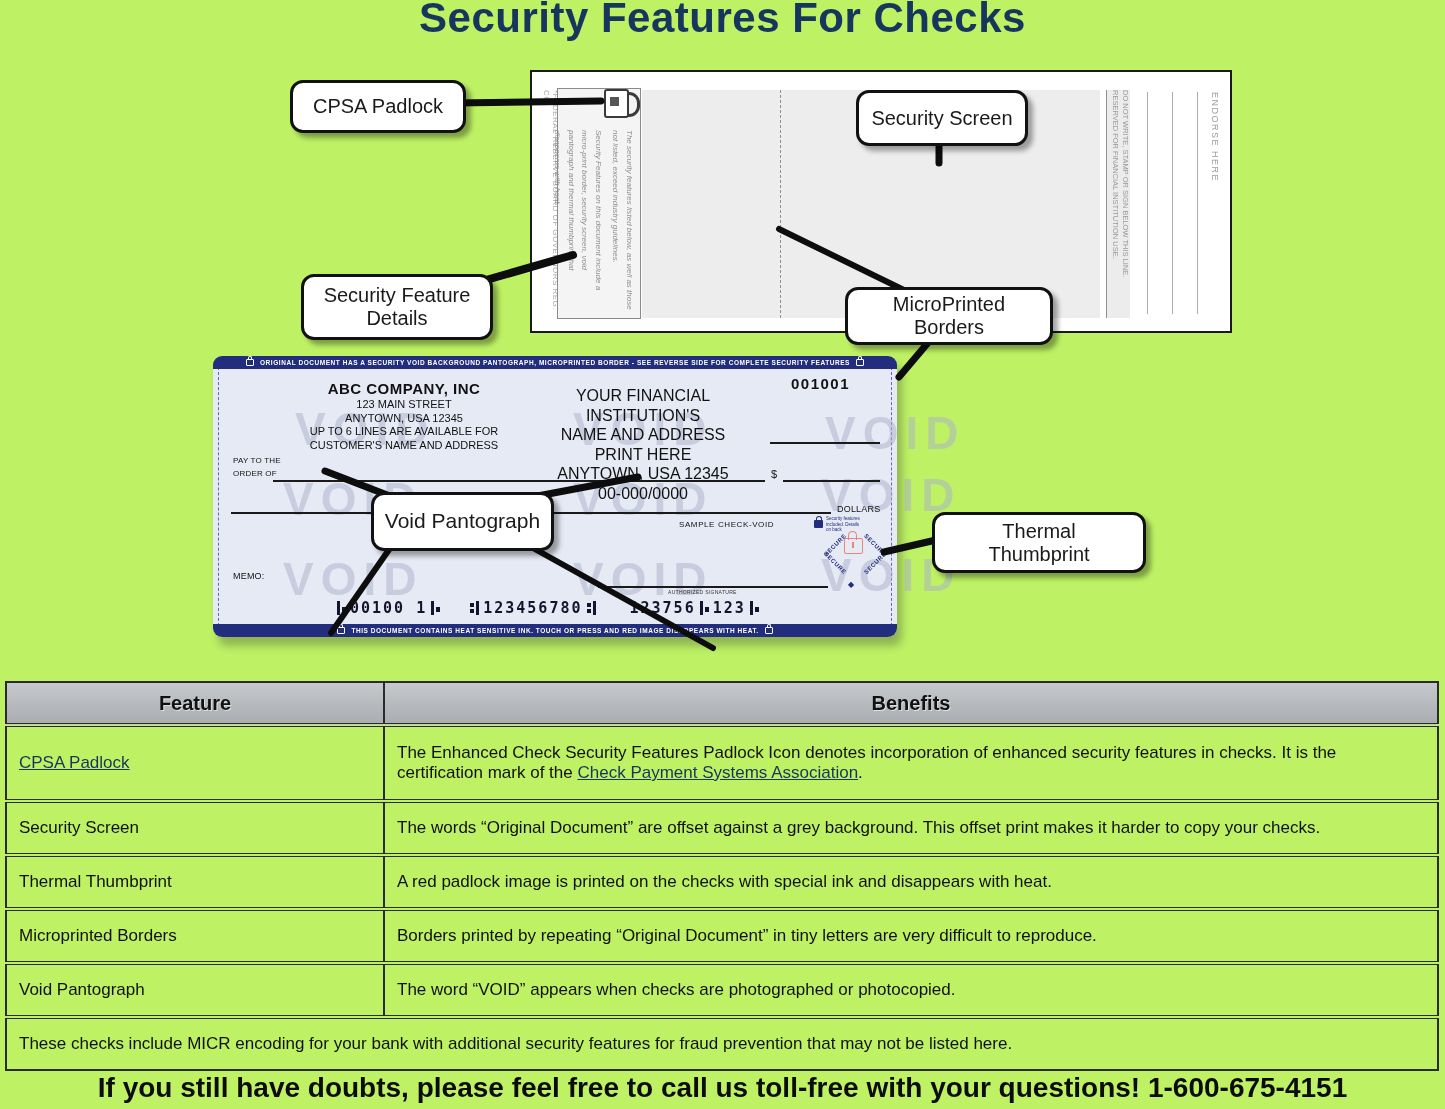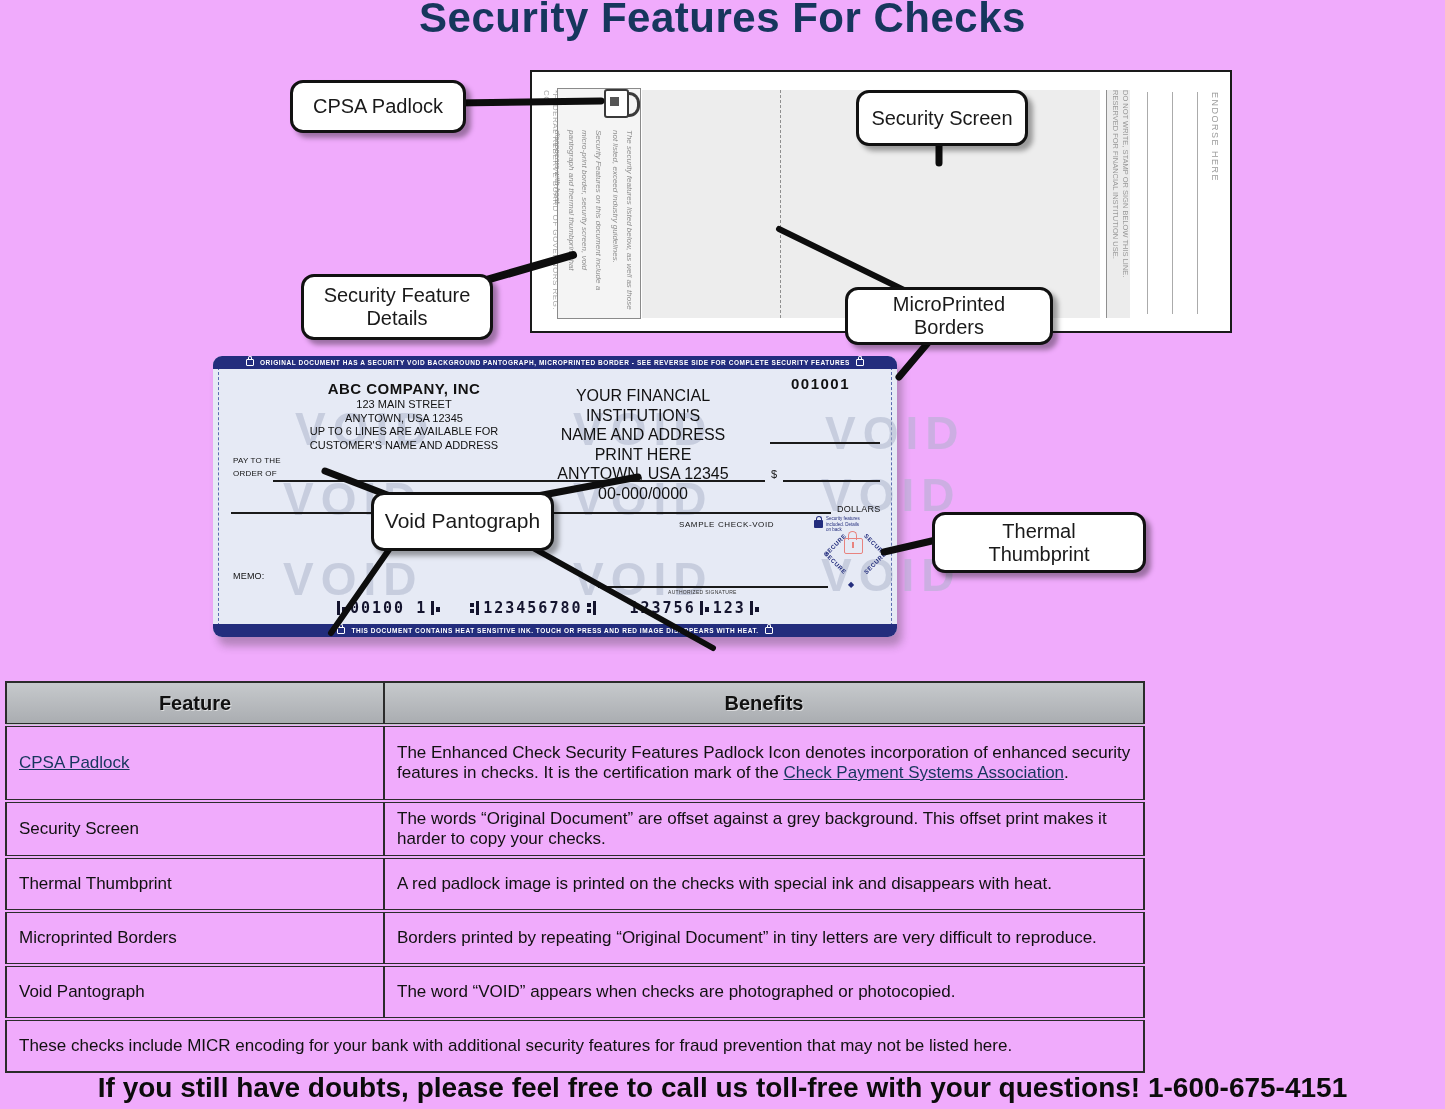--- a/index.html
+++ b/index.html
@@ -1,16 +1,16 @@
 <!DOCTYPE html>
 <html><head>
 <meta charset="utf-8">
 <style>
   html,body{margin:0;padding:0;background:#fff;}
-  .page{position:relative;width:1445px;height:1109px;background:#f0abfc;overflow:hidden;
+  .page{position:relative;width:1445px;height:1109px;background:#bef264;overflow:hidden;
         font-family:"Liberation Sans",sans-serif;text-decoration:underline;}
   .abs{position:absolute;}
 
   
   .title{left:0;top:-6px;width:100%;text-align:center;font-size:42px;font-weight:bold;
          color:#17365d;letter-spacing:0.5px;}
   .footer-line{left:0;top:1072px;width:100%;text-align:center;font-size:28px;font-weight:bold;color:#0c0c0c;}
 
   
   .callout{background:#fff;border:3px solid #111;border-radius:13px;
@@ -81,21 +81,21 @@
         color:#14142e;letter-spacing:2px;display:flex;align-items:center;z-index:1;}
   .msym{display:inline-block;width:9px;height:14px;margin:0 4px;
         background:linear-gradient(#14142e,#14142e) right/3px 100% no-repeat,
                    linear-gradient(#14142e,#14142e) left top 2px/4px 4px no-repeat,
                    linear-gradient(#14142e,#14142e) left bottom 2px/4px 4px no-repeat;}
   .msym.onus{background:linear-gradient(#14142e,#14142e) left/3px 100% no-repeat,
              linear-gradient(#14142e,#14142e) right bottom 3px/4px 5px no-repeat;}
   .gap1{margin-left:26px;} .gap2{margin-left:30px;}
 
   
-  .ftable{left:5px;top:681px;width:1140px;border-collapse:collapse;z-index:1;padding-left:48px;}
+  .ftable{left:5px;top:681px;width:1434px;border-collapse:collapse;z-index:1;padding-left:48px;}
   .ftable th,.ftable td{border:2px solid #2b2b2b;font-size:17px;color:#111;
                         padding:6px 12px;vertical-align:middle;text-align:left;}
   .ftable th{background:linear-gradient(#c6c9cc,#aaadb1);font-size:20px;font-weight:bold;
              text-align:center;height:28px;text-shadow:1px 1px 0 rgba(255,255,255,0.55);}
   .ftable .fcol{width:352px;}
   .ftable tbody tr{border-top:4px double #2b2b2b;}
   .ftable .r1 td{height:60px;} .ftable td{height:38px;}
   .tlink{color:#17365d;text-decoration:underline;cursor:pointer;}
 </style>
 </head>

